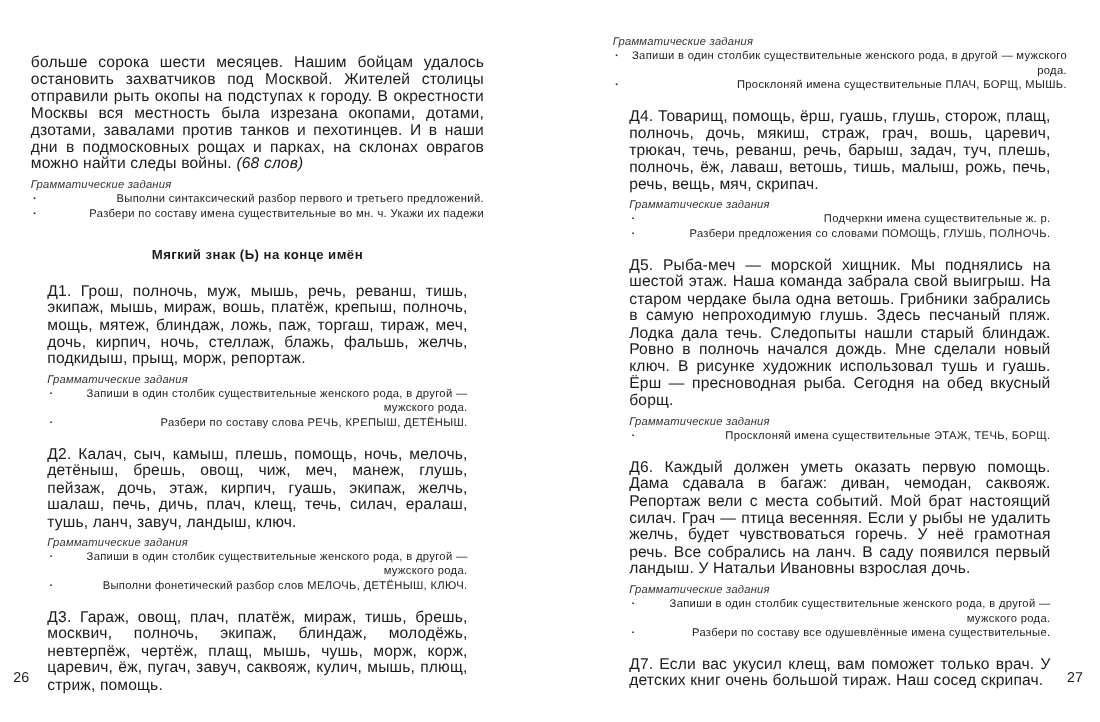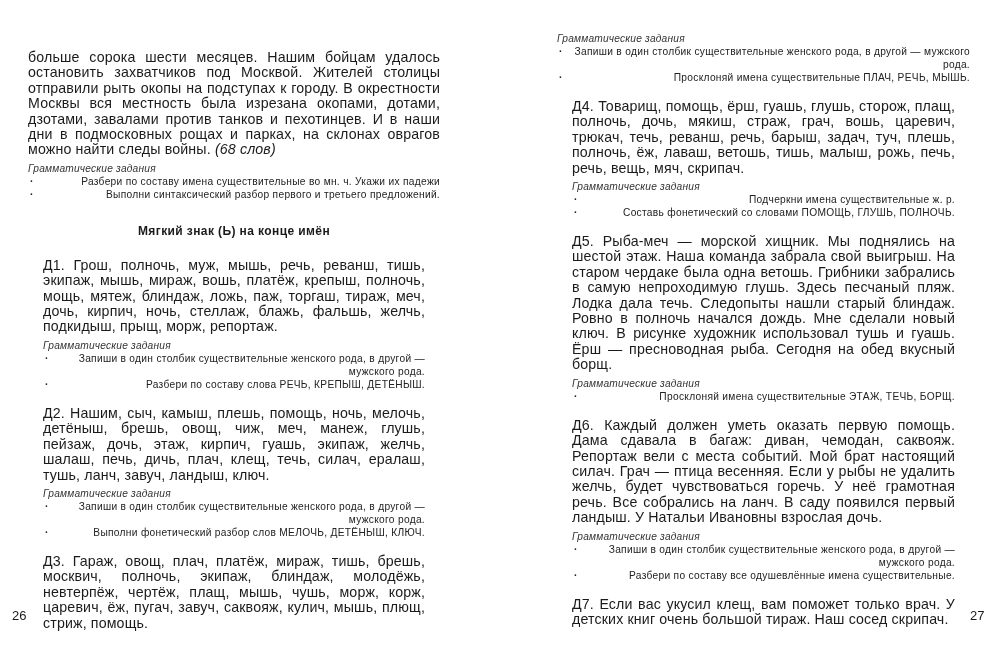--- a/index.html
+++ b/index.html
@@ -25,73 +25,73 @@
 </style>
 </head>
 <body>
 
 <div class="page left">
   <p class="body-text first"><span>больше сорока шести месяцев. Нашим бойцам удалось остановить захватчиков под Москвой. Жителей столицы отправили рыть окопы на подступах к городу. В окрестности Москвы вся местность была изрезана окопами, дотами, дзотами, завалами против танков и пехотинцев. И в наши дни в подмосковных рощах и парках, на склонах оврагов можно найти следы войны.</span> <i>(68 слов)</i></p>
 
   <div class="tasks">
     <p class="tasks-title">Грамматические задания</p>
     <ul>
+      <li>Выполни синтаксический разбор первого и третьего предложений.</li>
       <li>Разбери по составу имена существительные во мн. ч. Укажи их падежи</li>
-      <li>Выполни синтаксический разбор первого и третьего предложений.</li>
     </ul>
   </div>
 
   <div class="section-title">
     <div>Мягкий знак (Ь) на конце имён</div>
   </div>
 
   <div class="exercise">
     <p class="body-text"><span class="ex-num">Д1.</span> <span>Грош, полночь, муж, мышь, речь, реванш, тишь, экипаж, мышь, мираж, вошь, платёж, крепыш, полночь, мощь, мятеж, блиндаж, ложь, паж, торгаш, тираж, меч, дочь, кирпич, ночь, стеллаж, блажь, фальшь, желчь, подкидыш, прыщ, морж, репортаж.</span></p>
     <div class="tasks">
       <p class="tasks-title">Грамматические задания</p>
       <ul>
         <li>Запиши в один столбик существительные женского рода, в другой — мужского рода.</li>
         <li>Разбери по составу слова РЕЧЬ, КРЕПЫШ, ДЕТЁНЫШ.</li>
       </ul>
     </div>
   </div>
 
   <div class="exercise">
-    <p class="body-text"><span class="ex-num">Д2.</span> <span>Нашим, сыч, камыш, плешь, помощь, ночь, мелочь, детёныш, брешь, овощ, чиж, меч, манеж, глушь, пейзаж, дочь, этаж, кирпич, гуашь, экипаж, желчь, шалаш, печь, дичь, плач, клещ, течь, силач, ералаш, тушь, ланч, завуч, ландыш, ключ.</span></p>
+    <p class="body-text"><span class="ex-num">Д2.</span> <span>Калач, сыч, камыш, плешь, помощь, ночь, мелочь, детёныш, брешь, овощ, чиж, меч, манеж, глушь, пейзаж, дочь, этаж, кирпич, гуашь, экипаж, желчь, шалаш, печь, дичь, плач, клещ, течь, силач, ералаш, тушь, ланч, завуч, ландыш, ключ.</span></p>
     <div class="tasks">
       <p class="tasks-title">Грамматические задания</p>
       <ul>
         <li>Запиши в один столбик существительные женского рода, в другой — мужского рода.</li>
         <li>Выполни фонетический разбор слов МЕЛОЧЬ, ДЕТЁНЫШ, КЛЮЧ.</li>
       </ul>
     </div>
   </div>
 
   <div class="exercise">
     <p class="body-text"><span class="ex-num">Д3.</span> <span>Гараж, овощ, плач, платёж, мираж, тишь, брешь, москвич, полночь, экипаж, блиндаж, молодёжь, невтерпёж, чертёж, плащ, мышь, чушь, морж, корж, царевич, ёж, пугач, завуч, саквояж, кулич, мышь, плющ, стриж, помощь.</span></p>
   </div>
 </div>
 <div class="page-num left">26</div>
 
 <div class="page right">
   <div class="tasks">
     <p class="tasks-title">Грамматические задания</p>
     <ul>
       <li>Запиши в один столбик существительные женского рода, в другой — мужского рода.</li>
-      <li>Просклоняй имена существительные ПЛАЧ, РЕЧЬ, МЫШЬ.</li>
+      <li>Просклоняй имена существительные ПЛАЧ, БОРЩ, МЫШЬ.</li>
     </ul>
   </div>
 
   <div class="exercise">
     <p class="body-text"><span class="ex-num">Д4.</span> <span>Товарищ, помощь, ёрш, гуашь, глушь, сторож, плащ, полночь, дочь, мякиш, страж, грач, вошь, царевич, трюкач, течь, реванш, речь, барыш, задач, туч, плешь, полночь, ёж, лаваш, ветошь, тишь, малыш, рожь, печь, речь, вещь, мяч, скрипач.</span></p>
     <div class="tasks">
       <p class="tasks-title">Грамматические задания</p>
       <ul>
         <li>Подчеркни имена существительные ж. р.</li>
-        <li>Составь фонетический со словами ПОМОЩЬ, ГЛУШЬ, ПОЛНОЧЬ.</li>
+        <li>Разбери предложения со словами ПОМОЩЬ, ГЛУШЬ, ПОЛНОЧЬ.</li>
       </ul>
     </div>
   </div>
 
   <div class="exercise">
     <p class="body-text"><span class="ex-num">Д5.</span> <span>Рыба-меч — морской хищник. Мы поднялись на шестой этаж. Наша команда забрала свой выигрыш. На старом чердаке была одна ветошь. Грибники забрались в самую непроходимую глушь. Здесь песчаный пляж. Лодка дала течь. Следопыты нашли старый блиндаж. Ровно в полночь начался дождь. Мне сделали новый ключ. В рисунке художник использовал тушь и гуашь. Ёрш — пресноводная рыба. Сегодня на обед вкусный борщ.</span></p>
     <div class="tasks">
       <p class="tasks-title">Грамматические задания</p>
       <ul>
         <li>Просклоняй имена существительные ЭТАЖ, ТЕЧЬ, БОРЩ.</li>

